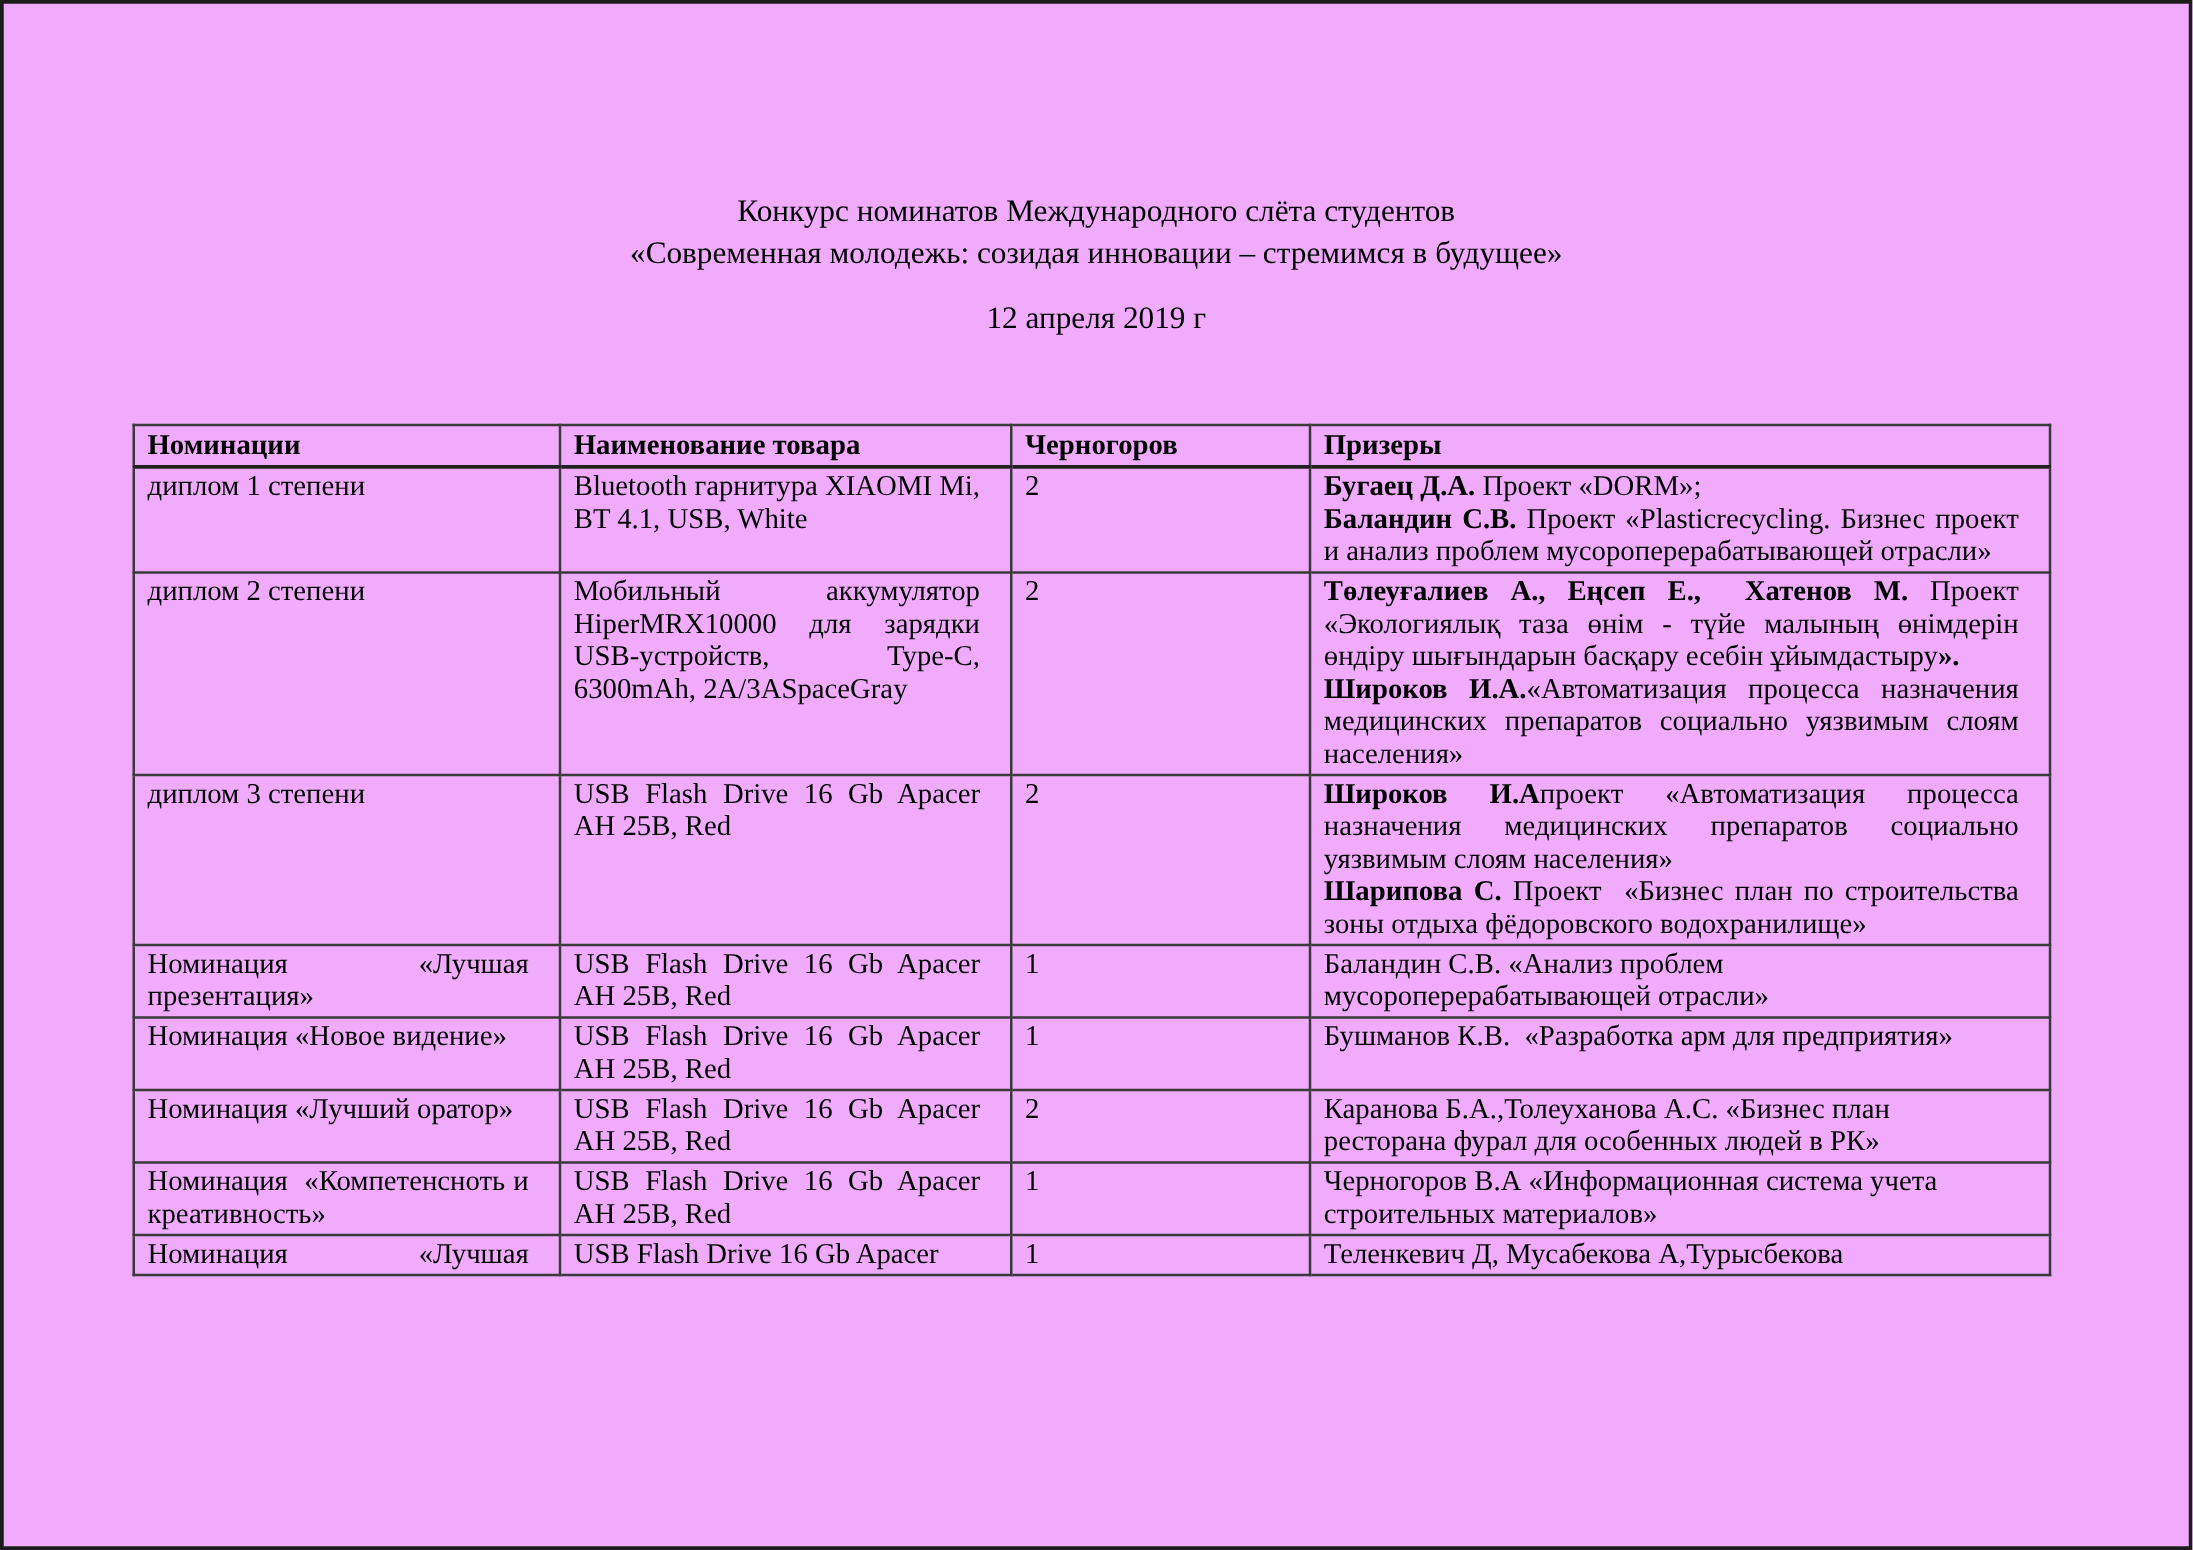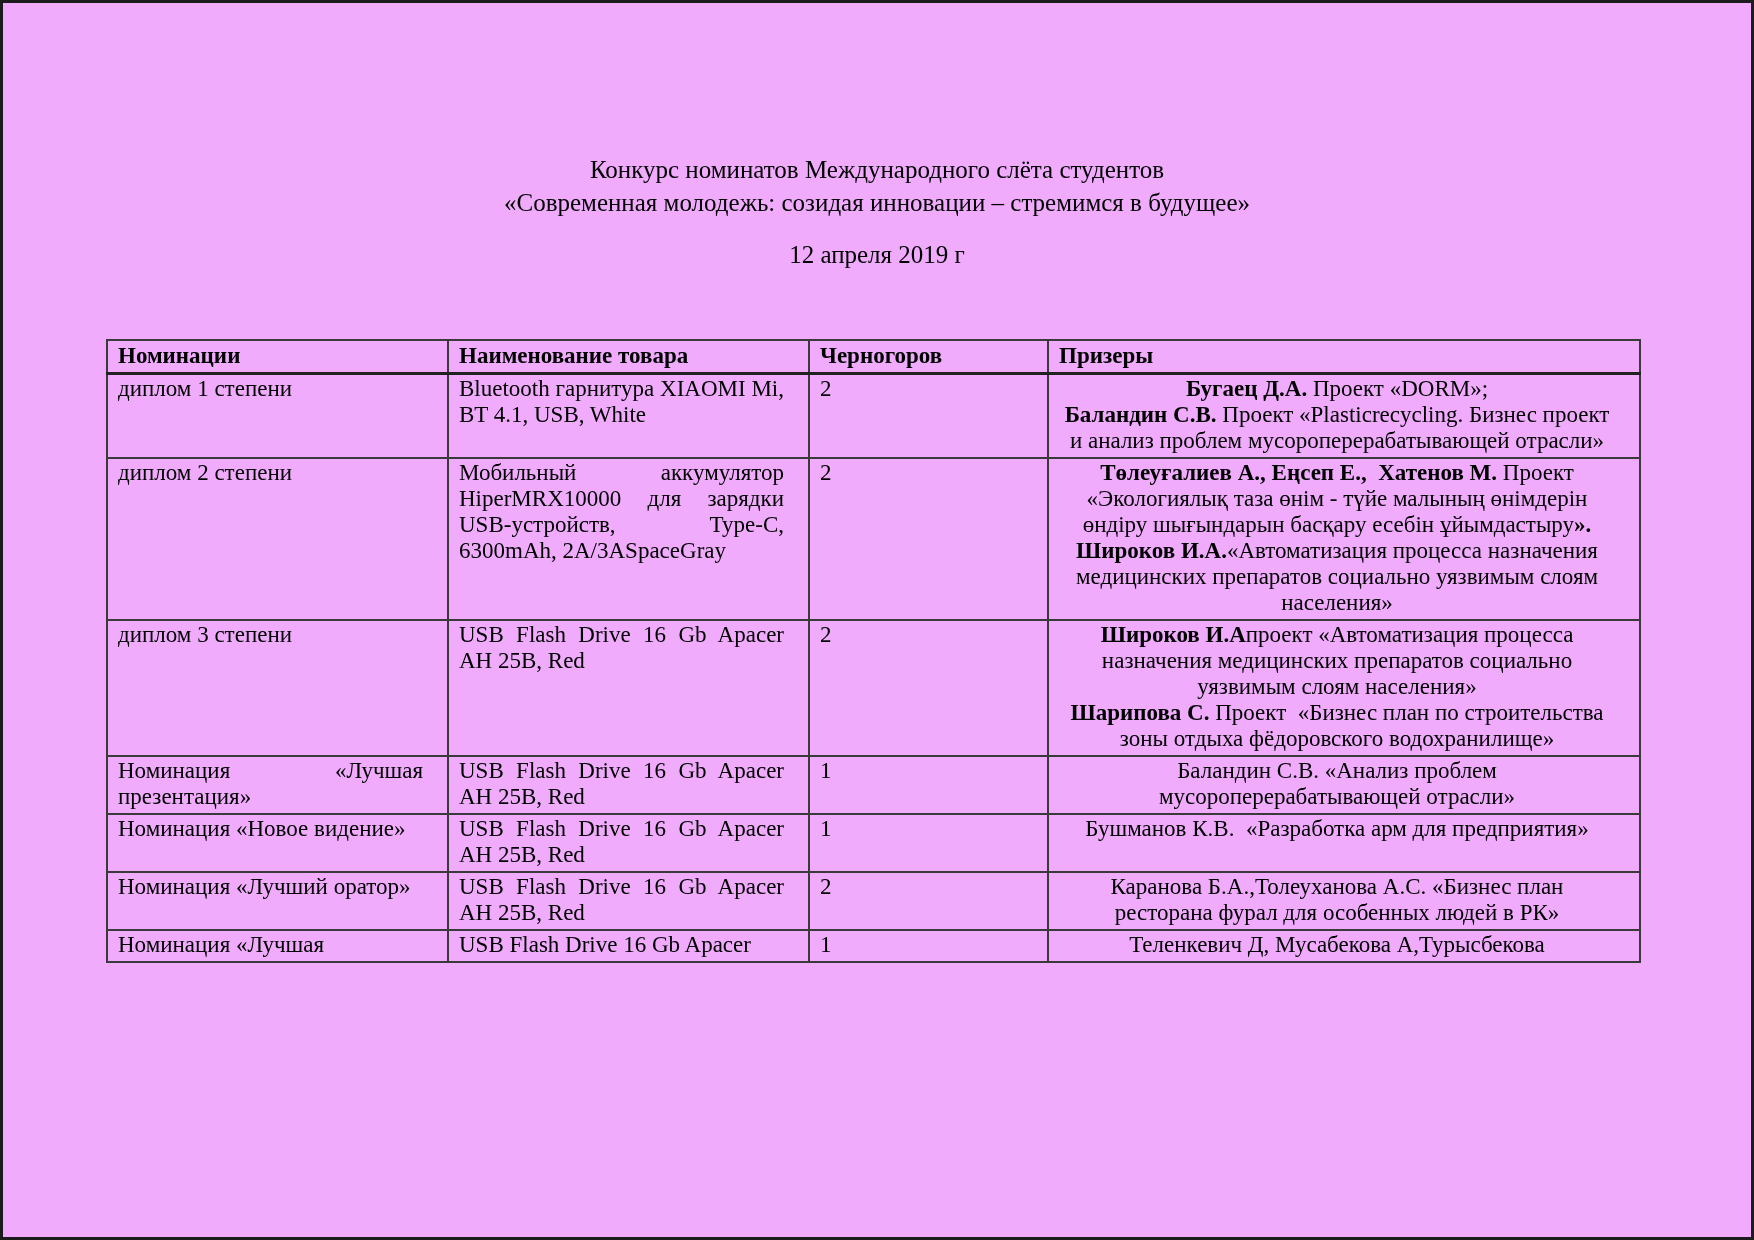--- a/index.html
+++ b/index.html
@@ -42,21 +42,21 @@
   table.awards { border: 2px solid #222222; }
   table.awards th {
     text-align: left;
     font-weight: bold;
     border-bottom: 3px solid #222222;
     padding-top: 2px;
   }
   td.cell-nomination, td.cell-product { text-align: justify; }
   tbody tr:nth-child(-n+3) td.cell-prizes { text-align: justify; }
   tbody tr:nth-child(8) td.cell-nomination { text-align-last: justify; }
-  .prize-par { margin: 0; padding: 0; text-align: center; }
+  .prize-par { margin: 0; padding: 0; }
   b { font-weight: bold; }
 </style>
 </head>
 <body>
 
 <div class="page">
   <div class="doc-title">
     <div>Конкурс номинатов Международного слёта студентов</div>
     <div>«Современная молодежь: созидая инновации – стремимся в будущее»</div>
   </div>
@@ -125,20 +125,29 @@
         <tr>
           <td class="cell-nomination">Номинация «Лучший оратор»</td>
           <td class="cell-product">USB Flash Drive 16 Gb Apacer AH 25B, Red</td>
           <td class="cell-quantity">2</td>
           <td class="cell-prizes">
             <div class="prize-par"><span>Каранова Б.А.,Толеуханова А.С. «Бизнес план</span></div>
             <div class="prize-par"><span>ресторана фурал для особенных людей в РК»</span></div>
           </td>
         </tr>
         <tr>
+          <td class="cell-nomination">Номинация &nbsp;«Компетенсноть и креативность»</td>
+          <td class="cell-product">USB Flash Drive 16 Gb Apacer AH 25B, Red</td>
+          <td class="cell-quantity">1</td>
+          <td class="cell-prizes">
+            <div class="prize-par"><span>Черногоров В.А «Информационная система учета</span></div>
+            <div class="prize-par"><span>строительных материалов»</span></div>
+          </td>
+        </tr>
+        <tr>
           <td class="cell-nomination">Номинация «Лучшая</td>
           <td class="cell-product">USB Flash Drive 16 Gb Apacer</td>
           <td class="cell-quantity">1</td>
           <td class="cell-prizes">
             <div class="prize-par"><span>Теленкевич Д, Мусабекова А,Турысбекова</span></div>
           </td>
         </tr>
       </tbody>
   </table>
 </div>

